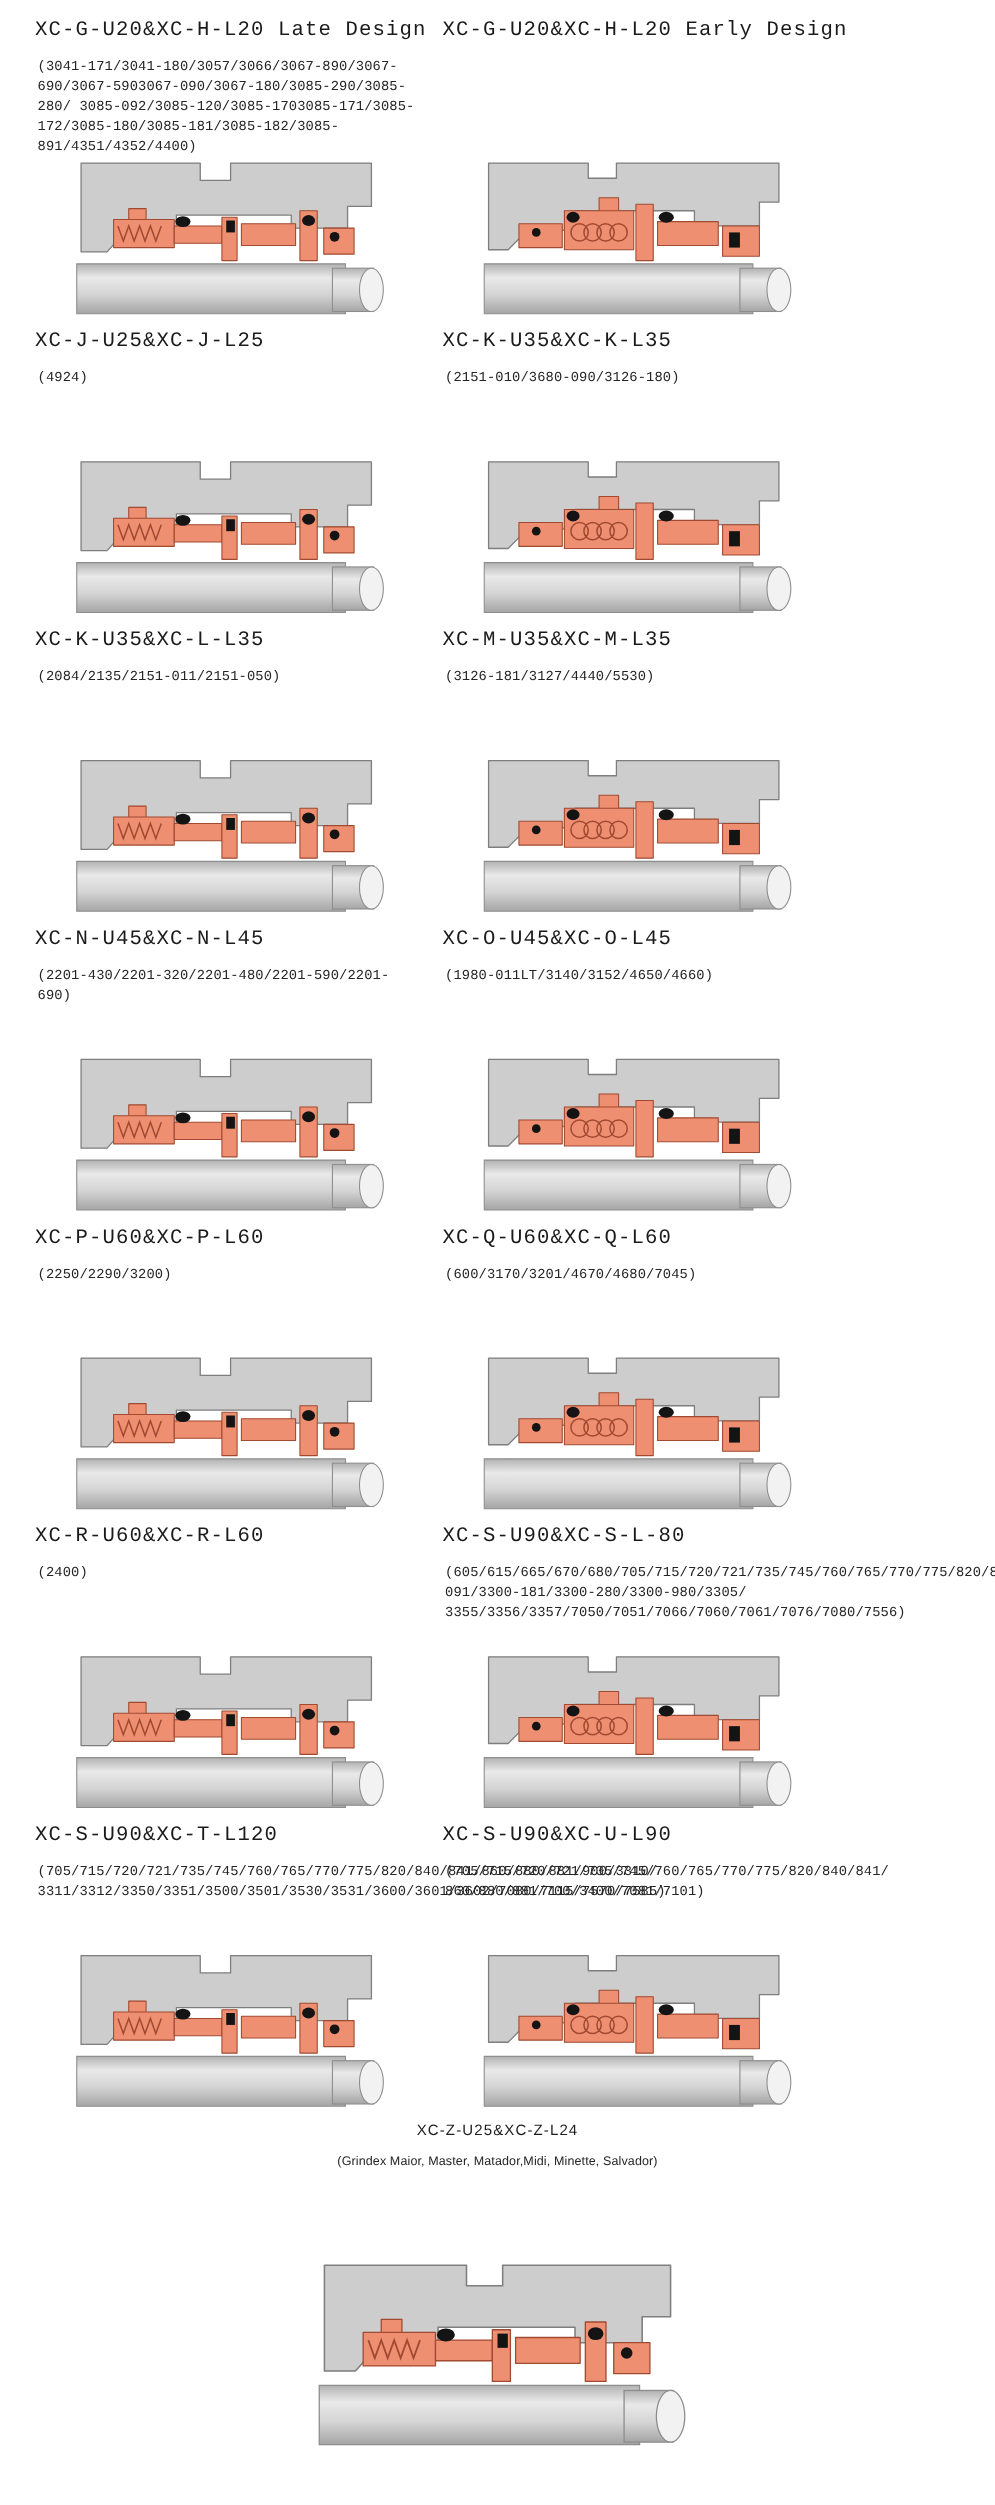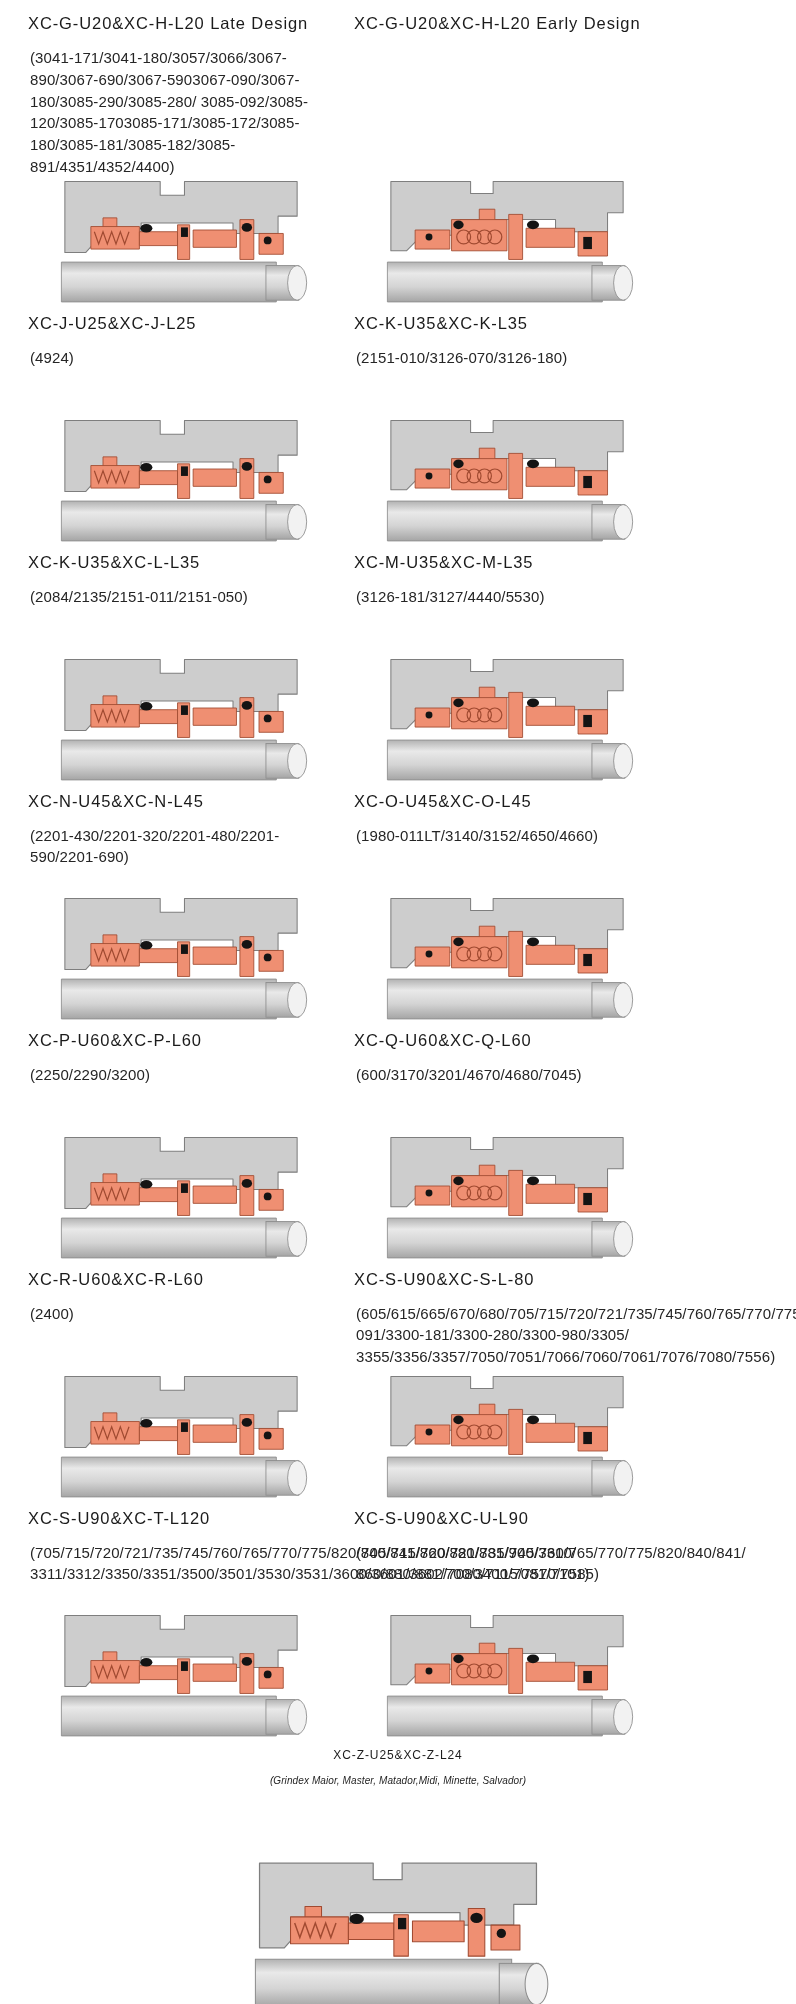--- a/index.html
+++ b/index.html
@@ -13,40 +13,41 @@
     width: 796px;
     height: 2004px;
     overflow: hidden;
   }
   .page { padding-top: 8px; }
 
   .grid {
     display: grid;
     grid-template-columns: 312px 1fr;
     padding: 0 8px 0 28px;
+    font-family: Liberation Mono, monospace;
   }
   .cell {
     min-height: 239px;
     display: flex;
     flex-direction: column;
     align-items: flex-start;
   }
   .cell.right { padding-left: 14px; justify-content: center; }
 
   .cell h2 {
     margin: 6px 0 0 0;
     font-size: 16.5px;
     font-weight: 500;
     letter-spacing: 0.9px;
     color: #1b1b1b;
     white-space: nowrap;
   }
   .sub {
     margin: 14px 0 0 2px;
-    font-size: 15px;
+    font-size: 11px;
     line-height: 1.45;
     letter-spacing: 0.1px;
     color: #252525;
     max-width: 300px;
   }
   .sub-wide {
     max-width: 452px;
     position: relative;
     z-index: 2;
   }
@@ -70,21 +71,20 @@
   .footer-section h2 {
     margin: 4px 0 0 0;
     font-size: 12px;
     font-weight: 500;
     letter-spacing: 0.9px;
   }
   .footer-section .sub {
     margin: 12px 0 0 0;
     font-size: 10px;
     max-width: 420px;
-    font-style: italic;
   }
   .footer-section .diagram {
     width: 310px;
     height: 212px;
     margin-top: 14px;
   }
 
   
   .d-house  { fill: var(--housing, #cdcdcd); stroke: var(--housing-outline, #7e7e7e); stroke-width: 1.2; stroke-linejoin: round; }
   .d-seal   { fill: var(--seal, #ef8f72); stroke: var(--seal-outline, #a04a31); stroke-width: 1; stroke-linejoin: round; }
@@ -209,21 +209,21 @@
     <ellipse class="d-black" cx="110" cy="58" rx="7" ry="5"></ellipse>
     <rect class="d-black" x="150" y="57" width="8" height="11"></rect>
     <ellipse class="d-black" cx="226" cy="57" rx="6" ry="5"></ellipse>
     <circle class="d-black" cx="250" cy="72" r="4.5"></circle>
   </svg>
 </div>
     </section>
 
     <section class="cell right">
       <h2>XC-K-U35&amp;XC-K-L35</h2>
-      <p class="sub">(2151-010/3126-070/3126-180)</p>
+      <p class="sub">(2151-010/3680-090/3126-180)</p>
       <div class="diagram">
   <svg viewBox="0 0 300 150" preserveAspectRatio="xMidYMax meet" aria-hidden="true">
     <defs>
       <linearGradient id="shaftGradB" x1="0" y1="0" x2="0" y2="1">
         <stop offset="0" stop-color="#b2b2b2"></stop>
         <stop offset="0.28" stop-color="#e9e9e9"></stop>
         <stop offset="0.62" stop-color="#d4d4d4"></stop>
         <stop offset="1" stop-color="#a5a5a5"></stop>
       </linearGradient>
     </defs>

